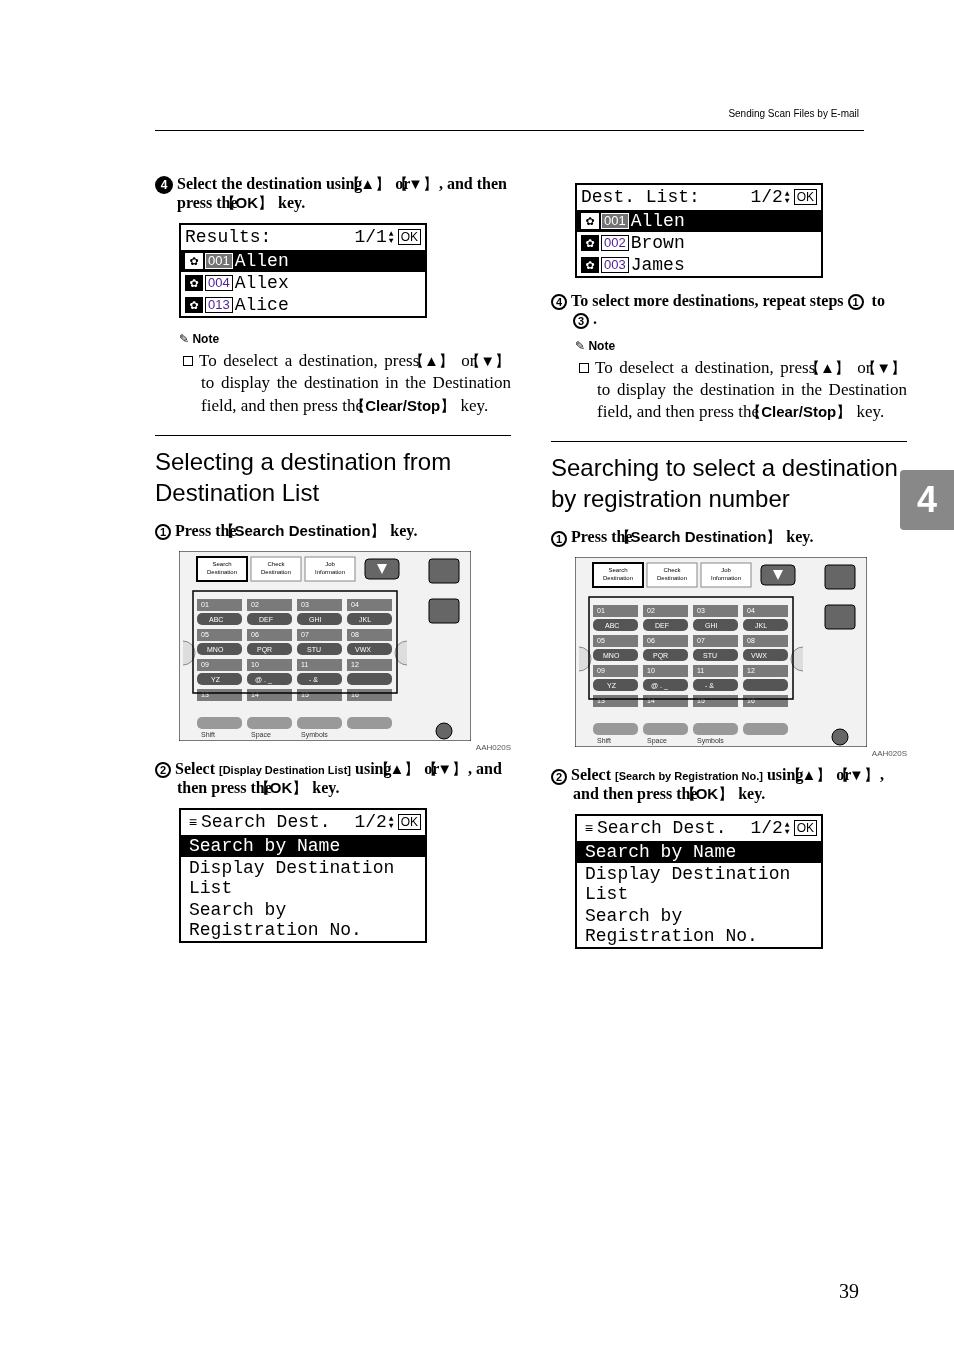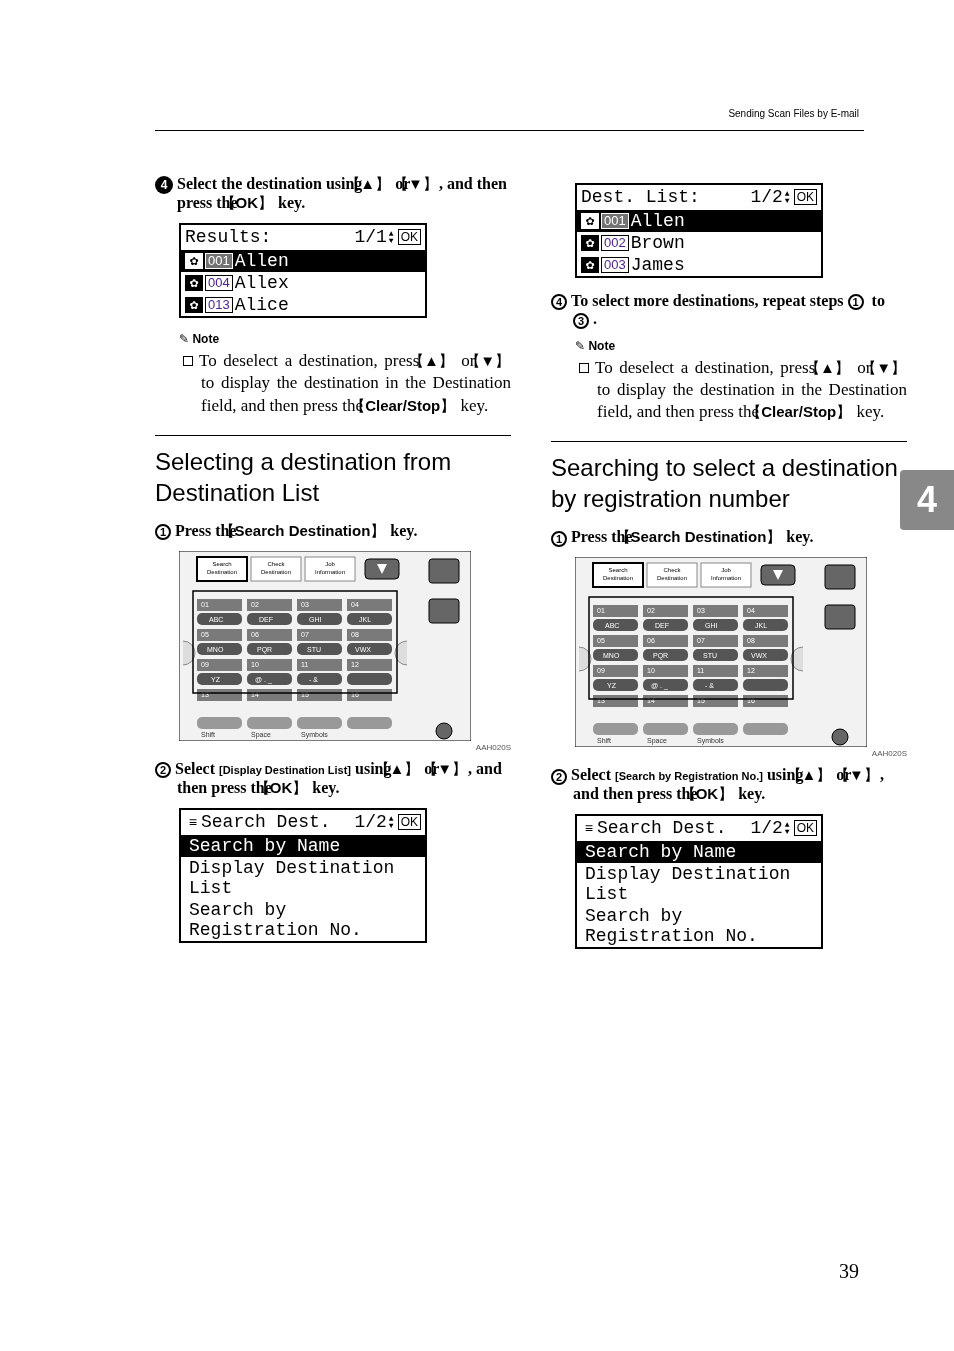--- a/index.html
+++ b/index.html
@@ -192,21 +192,21 @@
     font-family: Arial, sans-serif;
     font-size: 36px;
     font-weight: bold;
     display: flex;
     align-items: center;
     justify-content: center;
     border-radius: 4px 0 0 4px;
   }
   .page-num {
     position: absolute;
-    bottom: 68px;
+    bottom: 48px;
     right: 95px;
     font-family: 'Times New Roman', serif;
     font-size: 20px;
   }
   .list-icon {
     display:inline-block; width:16px; font-size:14px; text-align:center;
   }
   .lcd-title-row .lcd-ok-group { display:flex; align-items:center; gap:2px; }
 </style>
 </head>

